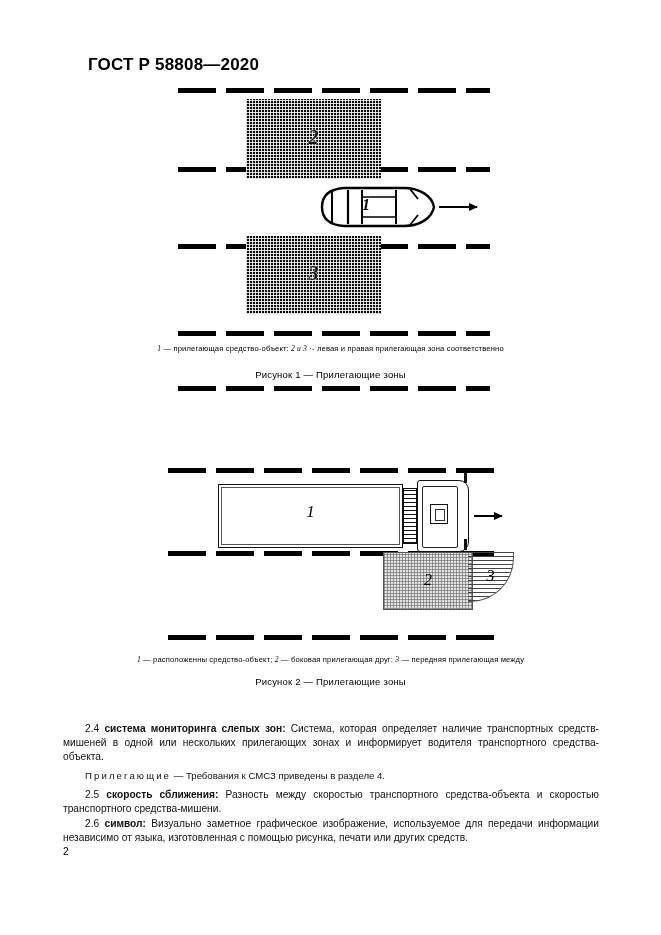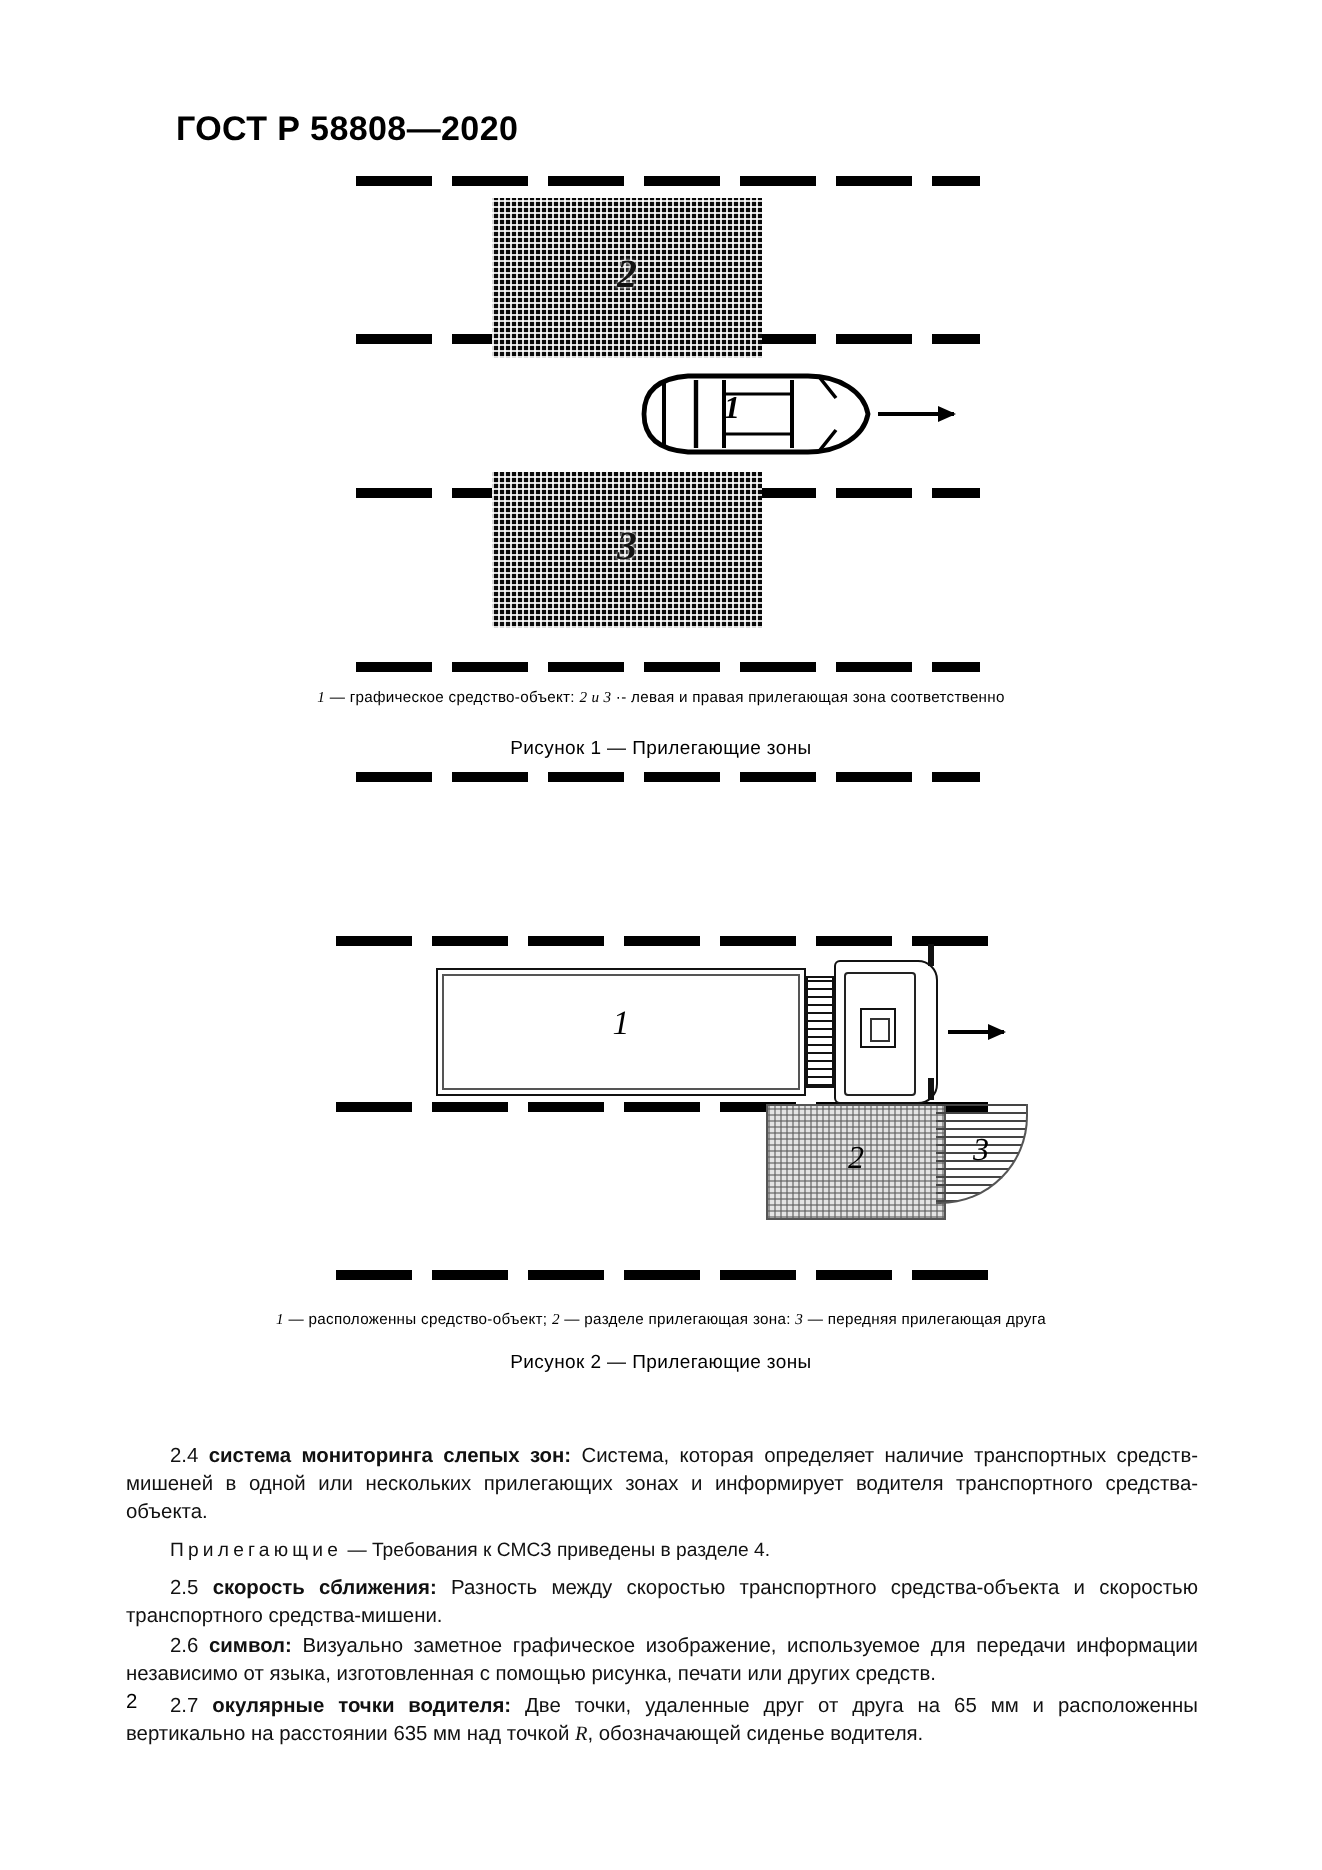--- a/index.html
+++ b/index.html
@@ -357,21 +357,21 @@
       <path d="M92 4 L100 14 M92 40 L100 30" stroke="#000000" stroke-width="1.8" fill="none"></path>
       <path d="M44 12 L78 12 M44 32 L78 32" stroke="#000000" stroke-width="1.6" fill="none"></path>
     </svg>
     <div class="car-label">1</div>
   </div>
 
   <div class="arrow-r" id="arrow-fig1"></div>
 </div>
 
 <div class="fig-legend" id="legend-1">
-  <i>1</i><span> — графическое средство-объект: </span><i>2 и 3</i><span> ·- левая и правая прилегающая зона соответственно</span>
+  <i>1</i><span> — прилегающая средство-объект: </span><i>2 и 3</i><span> ·- левая и правая прилегающая зона соответственно</span>
 </div>
 
 <div class="fig-title" id="title-1">Рисунок 1 — Прилегающие зоны</div>
 
 <div class="lane-line solo"></div>
 
 <div class="figure2">
 
   <div class="lane-line t1"></div>
   <div class="lane-line t2"></div>
@@ -392,21 +392,21 @@
   <div id="zone-2-fig2">
     <div class="zone-num">2</div>
   </div>
 
   <div id="zone-3-fig2">
     <div class="zone-num">3</div>
   </div>
 </div>
 
 <div class="fig-legend" id="legend-2">
-  <i>1</i><span> — расположенны средство-объект; </span><i>2</i><span> — разделе прилегающая зона: </span><i>3</i><span> — передняя прилегающая друга</span>
+  <i>1</i><span> — расположенны средство-объект; </span><i>2</i><span> — боковая прилегающая друг: </span><i>3</i><span> — передняя прилегающая между</span>
 </div>
 
 <div class="fig-title" id="title-2">Рисунок 2 — Прилегающие зоны</div>
 
 <div class="body-text">
 
   <p class="clause">
     <span>2.4</span>
     <b>система мониторинга слепых зон:</b><span> Система, которая определяет наличие транспортных средств-мишеней в одной или нескольких прилегающих зонах и информирует водителя транспортного средства-объекта.</span>
   </p>
@@ -418,19 +418,15 @@
   <p class="clause">
     <span>2.5</span>
     <b>скорость сближения:</b><span> Разность между скоростью транспортного средства-объекта и скоростью транспортного средства-мишени.</span>
   </p>
 
   <p class="clause">
     <span>2.6</span>
     <b>символ:</b><span> Визуально заметное графическое изображение, используемое для передачи информации независимо от языка, изготовленная с помощью рисунка, печати или других средств.</span>
   </p>
 
-  <p class="clause">
-    <span>2.7</span>
-    <b>окулярные точки водителя:</b><span> Две точки, удаленные друг от друга на 65 мм и расположенны вертикально на расстоянии 635 мм над точкой </span><span class="italic-var">R</span><span>, обозначающей сиденье водителя.</span>
-  </p>
 </div>
 
 <div class="page-number">2</div>
 
 </body></html>

